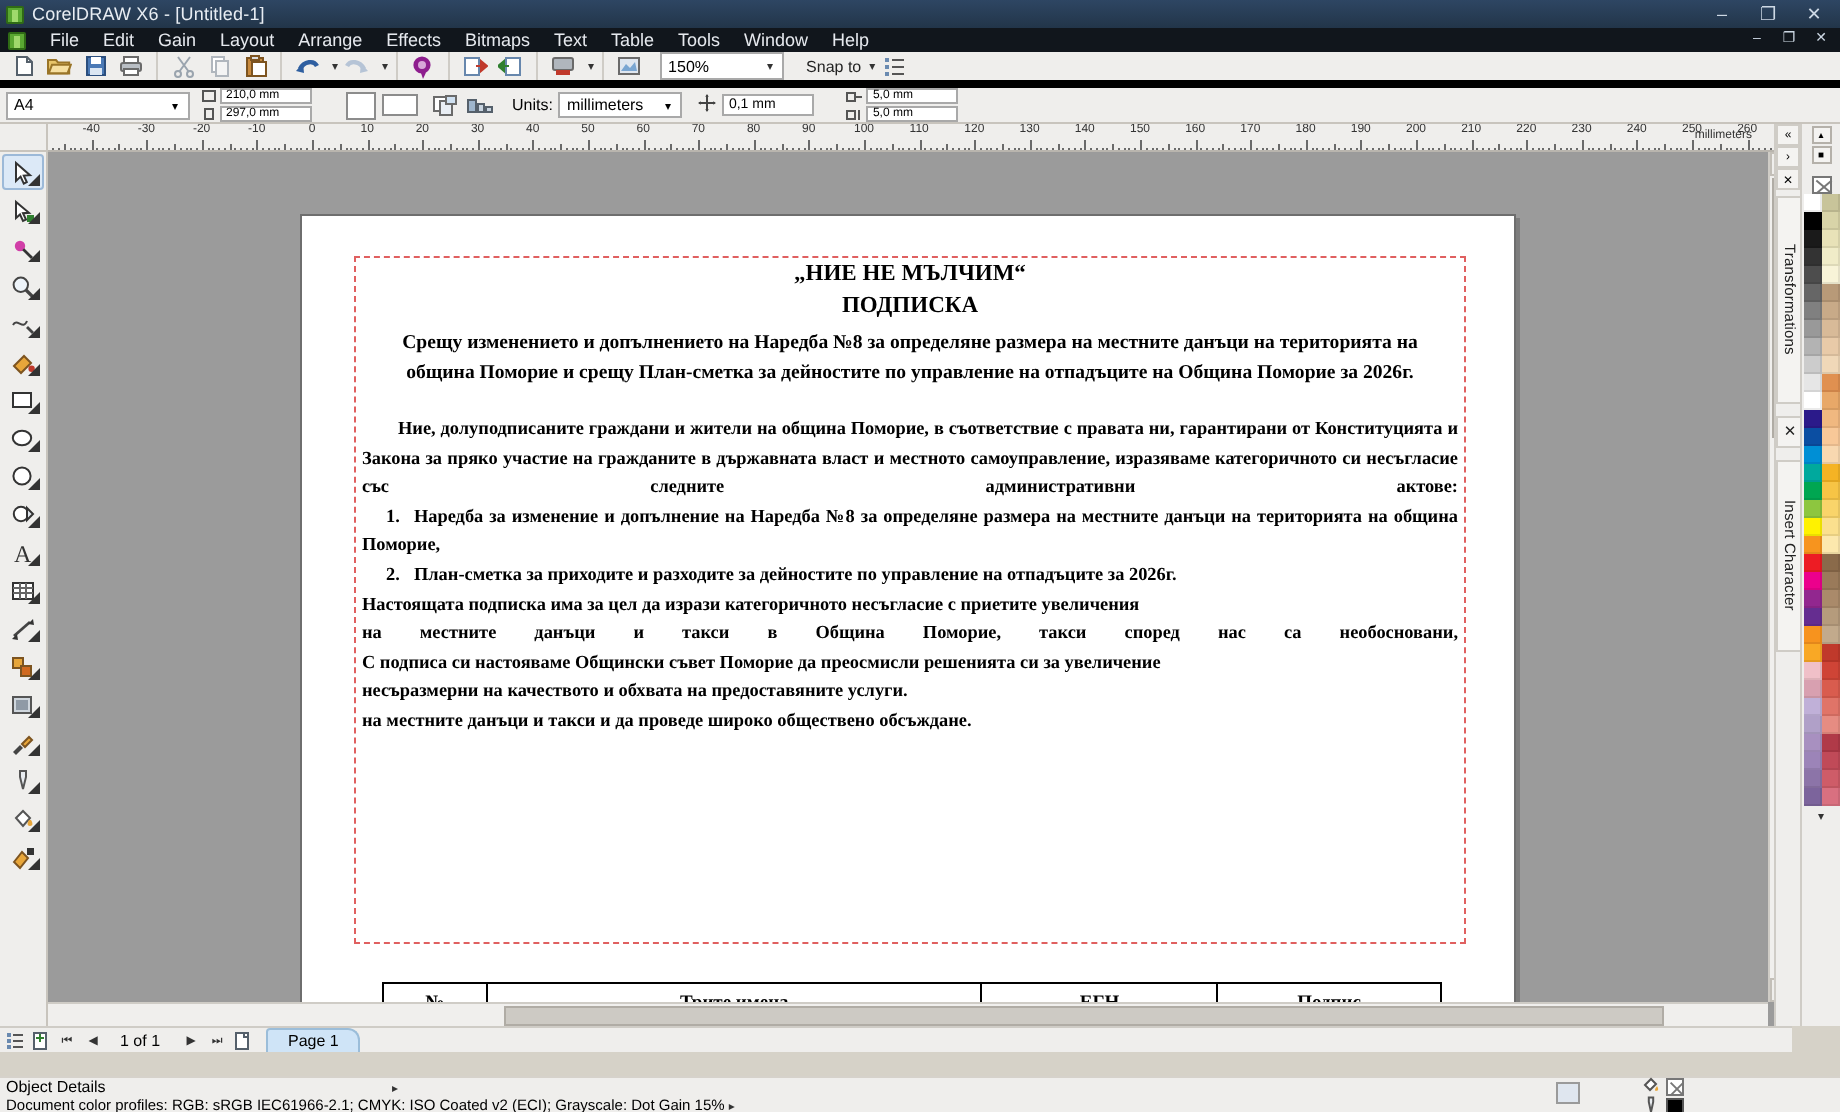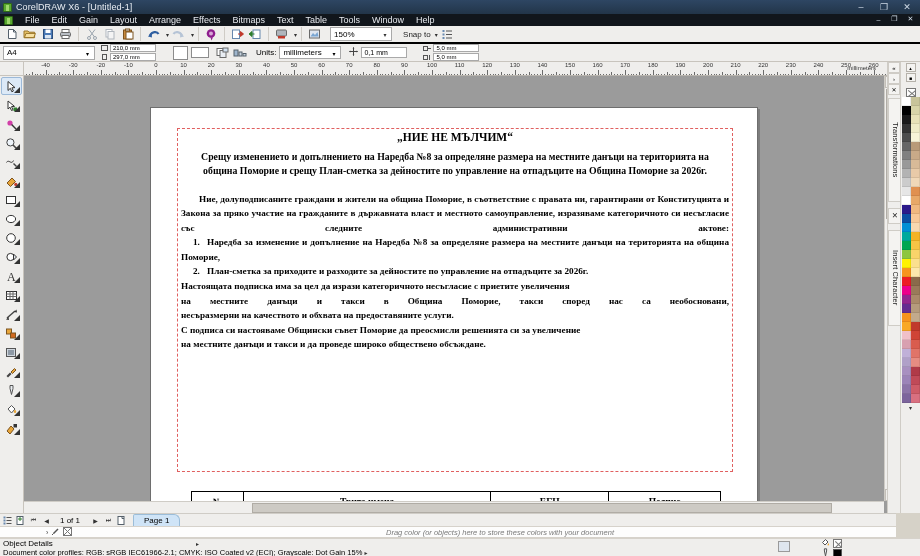--- a/index.html
+++ b/index.html
@@ -38,21 +38,21 @@
   .menu-ico{
     width:9px;height:9px;margin:0 6px 0 2px;background:#5aa832;
     border:1px solid #2f6b15;border-radius:1px;position:relative;
   }
   .menu-ico:after{content:"";position:absolute;left:2px;top:1px;width:3px;height:6px;background:#9fd96c;}
   .mi { color:#e6e9ee; font-size:9px; padding:0 6px; line-height:12px; height:12px; }
 
   
   .tbar1 {
     position:absolute; left:0; top:26px; width:920px; height:18px;
-    background:#efeeec; border-bottom:2px solid #000000;
+    background:#efeeec; border-bottom:4px solid #000000;
     display:flex; align-items:center; padding-left:3px; gap:1px;
   }
   .tb { width:17px; height:16px; display:flex; align-items:center; justify-content:center;
         border:1px solid transparent; border-radius:2px; }
   .sep { width:1px; height:14px; background:#cfccc6; margin:0 3px; }
   .zoomcombo {
     width:62px; height:14px; margin-left:6px; background:#fff;
     border:1px solid #a9a9a9; display:flex; align-items:center;
     font-size:8px; padding-left:3px; position:relative;
   }
@@ -1148,28 +1148,29 @@
       <span class="fly"></span>
     </div>
   </div>
 
   <div class="canvaswrap">
     <div class="pageshadow"></div>
     <div class="page">
       <div class="textframe"></div>
       <div class="doc">
         <div class="ttl2">„НИЕ НЕ МЪЛЧИМ“</div>
+        <div class="ttl2">ПОДПИСКА</div>
         <div class="subttl">Срещу изменението и допълнението на Наредба №8 за определяне размера на местните данъци на територията на община Поморие и срещу План-сметка за дейностите по управление на отпадъците на Община Поморие за 2026г.</div>
         <div class="para n0 just"><span class="ind"></span><span>Ние, долуподписаните граждани и жители на община Поморие, в съответствие с правата ни, гарантирани от Конституцията и Закона за пряко участие на гражданите в държавната власт и местното самоуправление, изразяваме категоричното си несъгласие със следните административни актове:</span></div>
         <div class="li just nm"><span class="num">1.</span><span>Наредба за изменение и допълнение на Наредба №8 за определяне размера на местните данъци на територията на община Поморие,</span></div>
         <div class="li nm"><span class="num">2.</span><span>План-сметка за приходите и разходите за дейностите по управление на отпадъците за 2026г.</span></div>
         <div class="para nm" style="margin-top:0;">Настоящата подписка има за цел да изрази категоричното несъгласие с приетите увеличения</div>
         <div class="para nm just" style="margin-top:0;">на местните данъци и такси в Община Поморие, такси според нас са необосновани,</div>
+        <div class="para nm" style="margin-top:0;">С подписа си настояваме Общински съвет Поморие да преосмисли решенията си за увеличение</div>
         <div class="para nm" style="margin-top:0;">несъразмерни на качеството и обхвата на предоставяните услуги.</div>
-        <div class="para nm" style="margin-top:0;">С подписа си настояваме Общински съвет Поморие да преосмисли решенията си за увеличение</div>
         <div class="para nm" style="margin-top:0;">на местните данъци и такси и да проведе широко обществено обсъждане.</div>
       </div>
 
       <table class="sigtable">
         <tbody>
             <tr>
           <th class="c1">№</th>
           <th class="c2">Трите имена</th>
           <th class="c3">ЕГН</th>
           <th class="c4">Подпис</th>
@@ -1220,38 +1221,20 @@
     <div class="navbtn">⏭</div>
     <div class="navbtn">
       <svg width="9" height="9" viewBox="0 0 9 9">
           <rect x="1" y="0.5" width="6" height="8" fill="#fff" stroke="#55606b"></rect>
           <path d="M5 0.5v2h2" fill="none" stroke="#55606b"></path>
         </svg>
     </div>
     <div class="ptab">Page 1</div>
   </div>
 
-  <div class="dropbar">
-    <div class="dropicons">
-      <span style="font-size:7px;color:#444;">›</span>
-      <span>
-        <svg width="9" height="9" viewBox="0 0 9 9">
-            <path d="M2 6 6.5 1.5l1 1L3 7z" fill="#555"></path>
-            <path d="M1 8 2.6 6.4" stroke="#555"></path>
-          </svg>
-      </span>
-      <span>
-        <svg width="9" height="9" viewBox="0 0 9 9">
-            <rect x="0.5" y="0.5" width="8" height="8" fill="#fff" stroke="#777"></rect>
-            <path d="M0.5 0.5 8.5 8.5M8.5 0.5 0.5 8.5" stroke="#777"></path>
-          </svg>
-      </span>
-    </div>
-    <div class="dropnote">Drag color (or objects) here to store these colors with your document</div>
-  </div>
 
   <div class="statusbar">
     <div class="st1">Object Details</div>
     <div class="stobjarr starr">▸</div>
     <div class="st2">
       <span>Document color profiles: RGB: sRGB IEC61966-2.1; CMYK: ISO Coated v2 (ECI); Grayscale: Dot Gain 15%</span>
       <span class="starr">▸</span>
     </div>
     <div class="stright-ico"></div>
     <div class="swatches">

